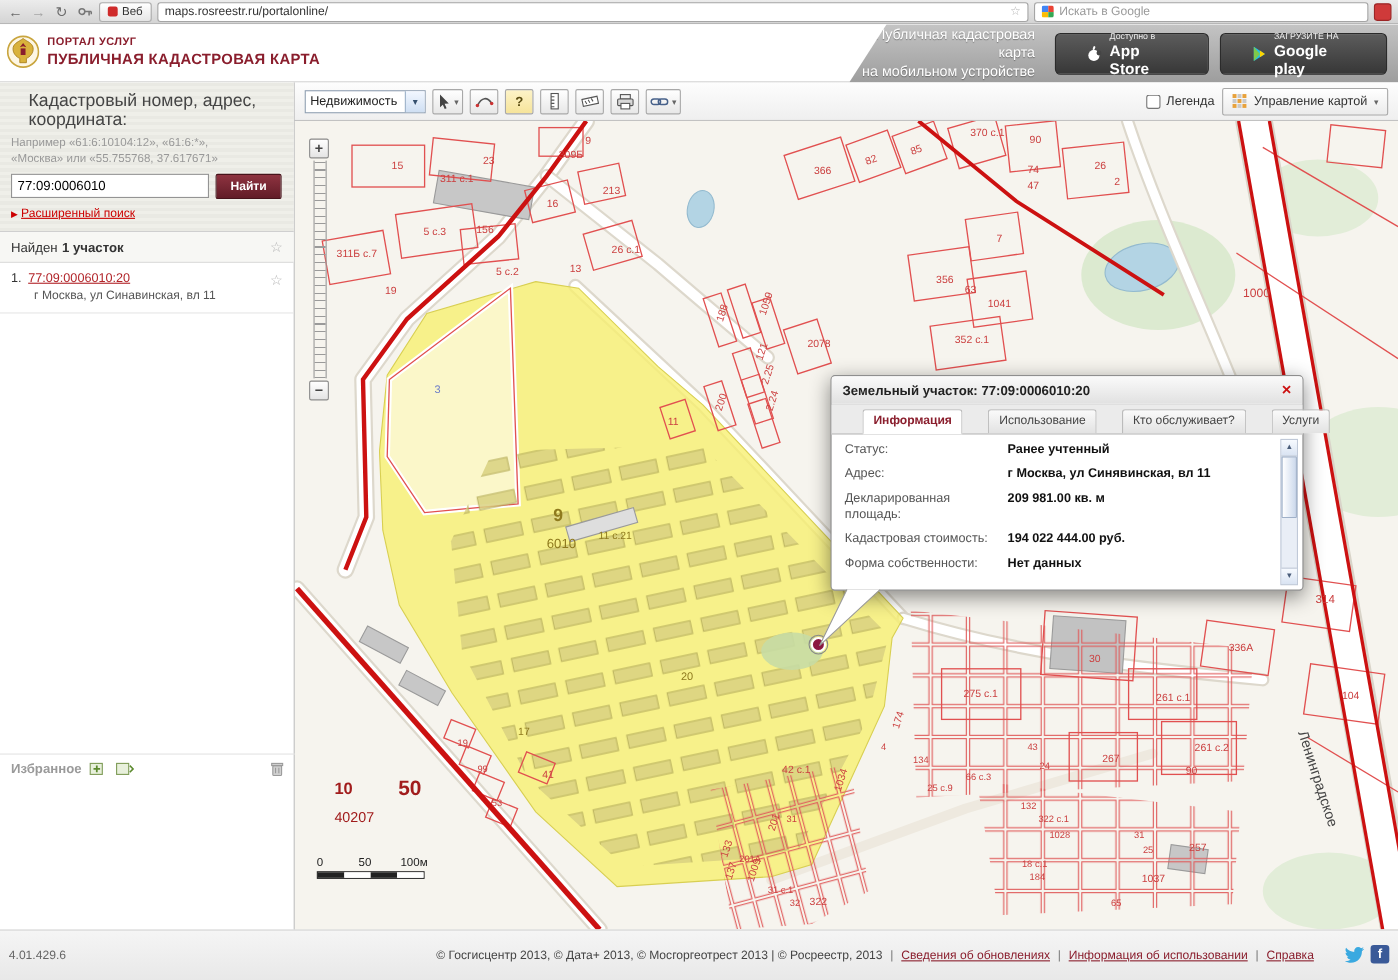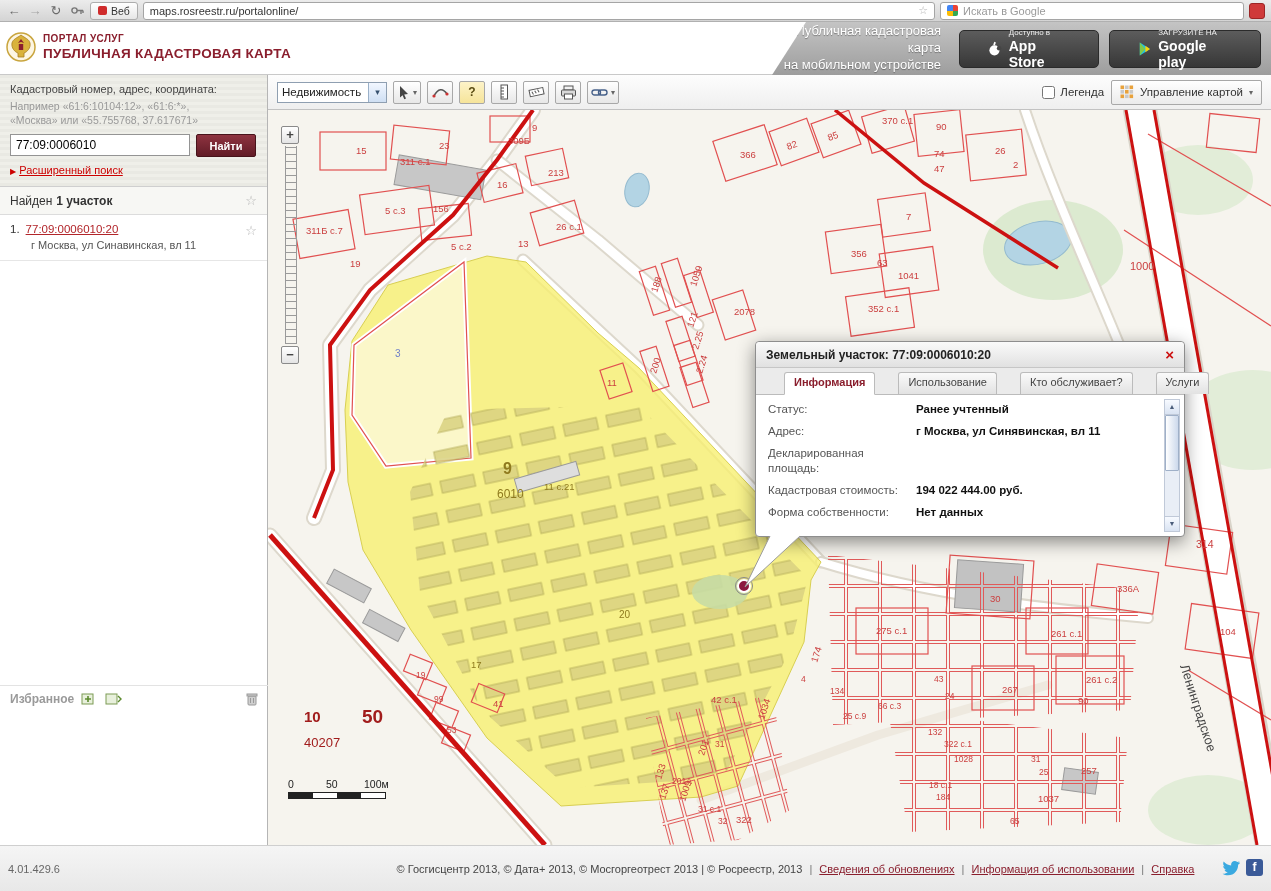--- a/index.html
+++ b/index.html
@@ -23,21 +23,21 @@
   #logo-text1{color:#8a1e2d;font-size:10px;font-weight:bold;letter-spacing:.4px;}
   #logo-text2{color:#8a1e2d;font-size:13.5px;font-weight:bold;letter-spacing:.3px;margin-top:2px;}
   #promo{position:absolute;left:772px;top:0;right:0;height:53px;background:linear-gradient(#c4c4c4,#9d9d9d);clip-path:polygon(34px 0,100% 0,100% 100%,0 100%);display:flex;align-items:center;justify-content:flex-end;gap:10px;padding-right:10px;box-sizing:border-box;}
   #promo-text{color:#fff;text-align:right;font-size:13px;line-height:1.3;text-shadow:0 1px 1px rgba(0,0,0,.35);margin-right:8px;}
   .badge{height:36px;background:linear-gradient(#5c5c5c,#373737);border:1px solid #2b2b2b;border-radius:5px;display:flex;align-items:center;gap:7px;padding:0 28px;color:#fff;}
   .badge .b-small{font-size:8px;opacity:.9;}
   .badge .b-big{font-size:14px;font-weight:bold;margin-top:1px;}
   
   #sidebar{position:absolute;left:0;top:75px;width:268px;height:770px;background:#fff;border-right:1px solid #b5b5b5;box-sizing:border-box;}
   #search-panel{padding:8px 10px 10px;background:repeating-linear-gradient(0deg,#e9e9e3 0 3px,#efefe9 3px 6px);border-bottom:1px solid #cfcfcf;}
-  #search-label{font-size:11px;color:#444;margin-bottom:4px;}
+  #search-label{font-size:16px;color:#444;margin-bottom:4px;margin-left:16px;}
   .search-hint{font-size:10.5px;color:#999;line-height:1.35;}
   #search-row{display:flex;gap:6px;margin-top:7px;}
   #search-input{width:168px;height:20px;border:1px solid #949494;font-size:12px;padding:0 5px;font-family:"Liberation Sans",sans-serif;box-sizing:content-box;}
   #find-btn{width:60px;height:23px;background:linear-gradient(#8e3340,#621c27);color:#fff;border:1px solid #47131b;font-size:11px;font-weight:bold;border-radius:2px;font-family:"Liberation Sans",sans-serif;}
   #adv-link{margin-top:7px;font-size:11px;color:#c00;}
   #adv-link .marker{font-size:8px;margin-right:3px;}
   #adv-link u{cursor:pointer;}
   #results-header{height:27px;display:flex;align-items:center;padding:0 10px;border-bottom:1px solid #dcdcdc;font-size:12px;color:#333;background:#f7f7f4;}
   #results-header b{margin-left:4px;}
   .star{margin-left:auto;color:#b5b5b5;font-size:13px;}
@@ -546,20 +546,21 @@
         <div class="f-row">
           <div class="f-label">Статус:</div>
           <div class="f-val">Ранее учтенный</div>
         </div>
         <div class="f-row">
           <div class="f-label">Адрес:</div>
           <div class="f-val">г Москва, ул Синявинская, вл 11</div>
         </div>
         <div class="f-row">
           <div class="f-label">Декларированная площадь:</div>
+          <div class="f-val">209 981.00 кв. м</div>
         </div>
         <div class="f-row">
           <div class="f-label">Кадастровая стоимость:</div>
           <div class="f-val">194 022 444.00 руб.</div>
         </div>
         <div class="f-row">
           <div class="f-label">Форма собственности:</div>
           <div class="f-val">Нет данных</div>
         </div>
         <div id="popup-scroll">

